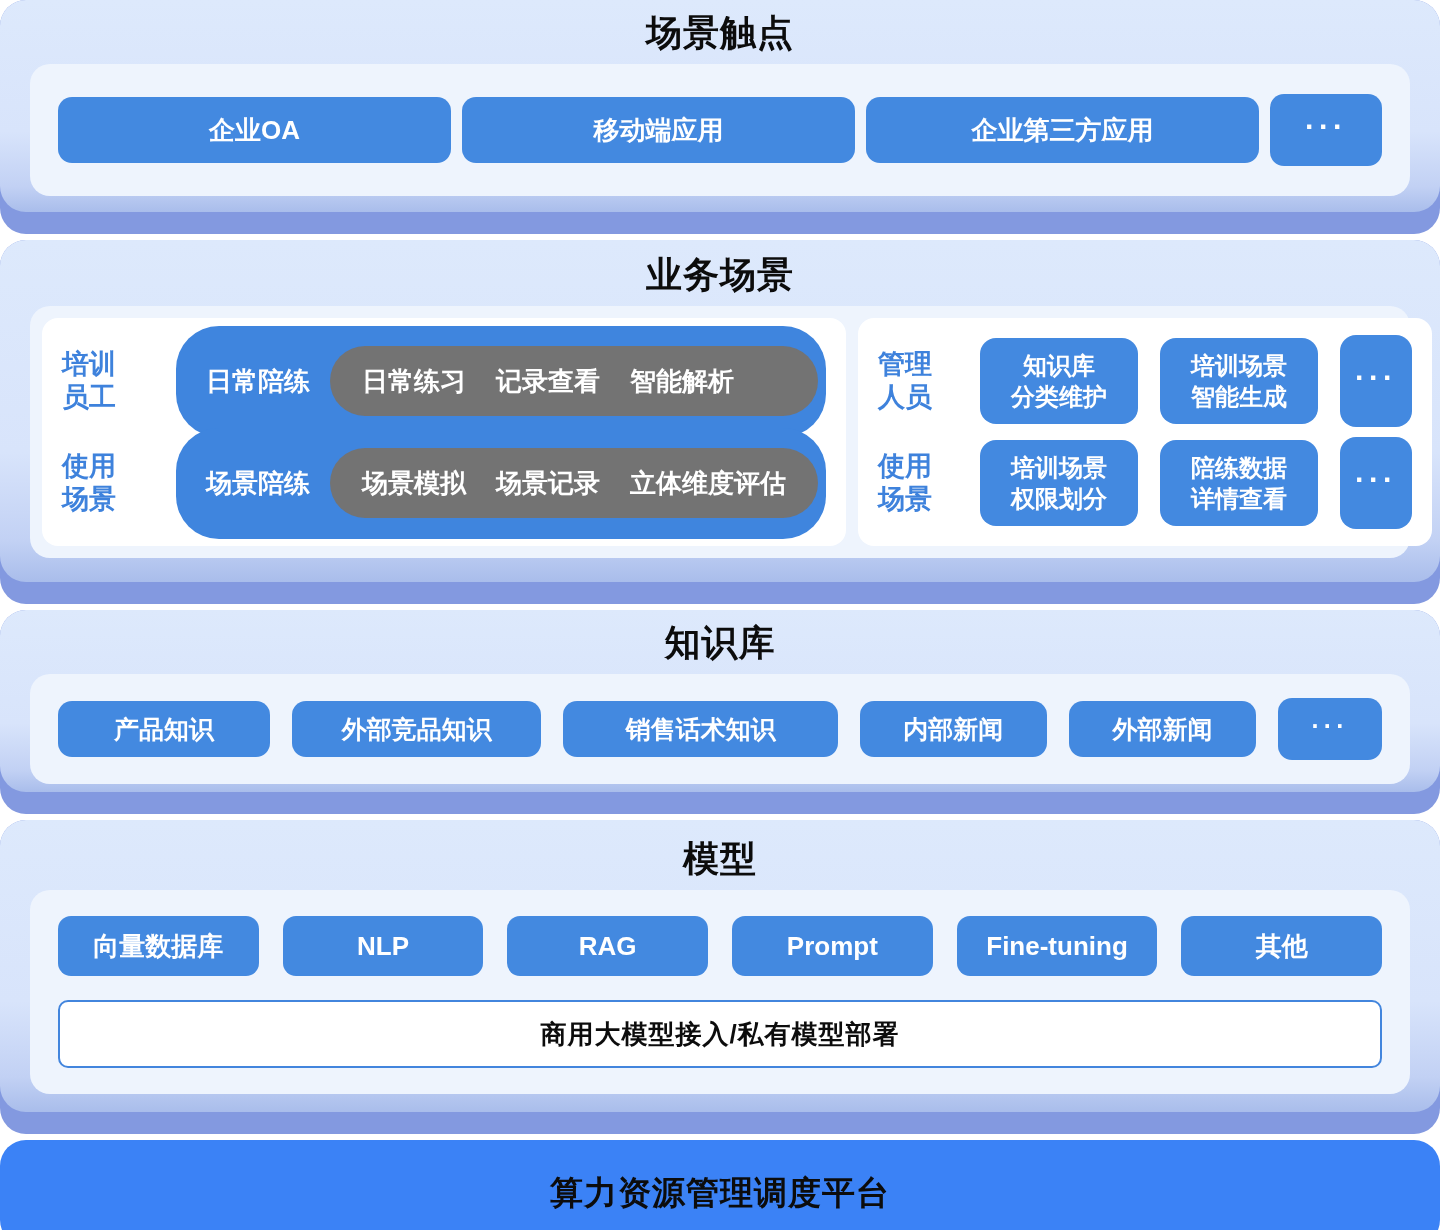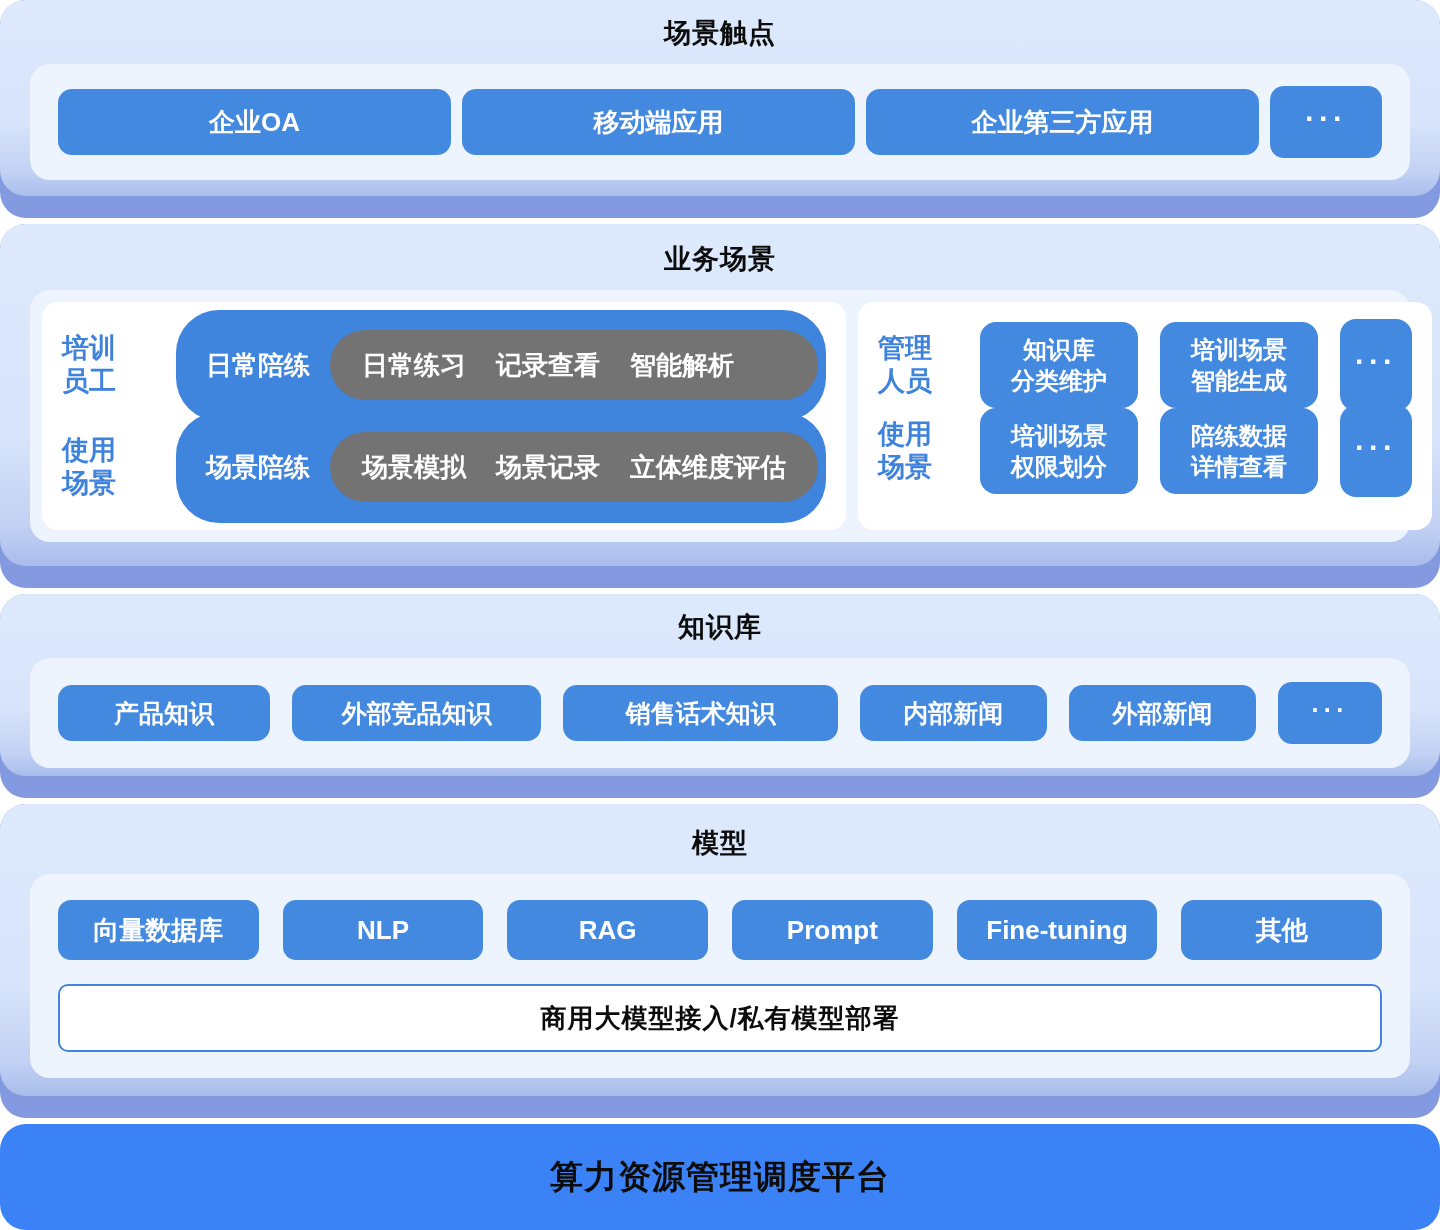--- a/index.html
+++ b/index.html
@@ -16,21 +16,21 @@
     border-radius:26px;
     padding-bottom:22px;
     margin-bottom:6px;
   }
   .layer-body{
     border-radius:26px;
     background:linear-gradient(180deg,#dde9fc 0%,#d8e4fb 62%,#c2d1f4 88%,#a9bdeb 100%);
   }
   .sec-title{
     text-align:center;
-    font-size:27px;line-height:38px;
+    font-size:36px;line-height:38px;
     font-weight:700;color:#0c0c0c;
     letter-spacing:1px;
   }
 
   
   .panel{
     margin:0 30px;
     background:#eef4fd;
     border-radius:20px;
   }
@@ -45,31 +45,31 @@
   }
   .dots{
     font-size:30px;font-weight:700;letter-spacing:4px;
     display:flex;align-items:center;justify-content:center;
     padding-bottom:6px;
   }
 
   
   .s1 .layer-body{padding:14px 0 16px 0;}
   .s1 .sec-title{margin-bottom:12px;}
-  .s1 .panel{height:116px;display:flex;align-items:center;gap:11px;padding:0 28px;}
+  .s1 .panel{height:116px;display:flex;align-items:center;gap:11px;padding:8px 28px;}
   .s1 .pill{height:66px;flex:1;}
   .s1 .pill.more{flex:0 0 112px;}
 
   
   .s2 .layer-body{padding:16px 0 24px 0;}
   .s2 .sec-title{margin-bottom:12px;}
   .s2 .panel{padding:12px;display:flex;gap:12px;}
   .card{background:#ffffff;border-radius:16px;padding:20px;}
   .card.left{flex:4;display:flex;flex-direction:column;gap:16px;}
-  .card.right{flex:3;display:flex;flex-direction:column;}
+  .card.right{flex:3;display:flex;flex-direction:column;gap:16px;}
   .brow{display:flex;align-items:center;gap:18px;height:86px;}
   .rlabel{
     flex:0 0 96px;
     color:#3e82dc;font-size:27px;font-weight:700;line-height:33px;
     white-space:nowrap;
   }
   .card.right .rlabel{flex:0 0 84px;}
   .rowpill{
     flex:1;height:111px;background:#3f85de;border-radius:43px;
     display:flex;align-items:center;gap:20px;padding-left:30px;

